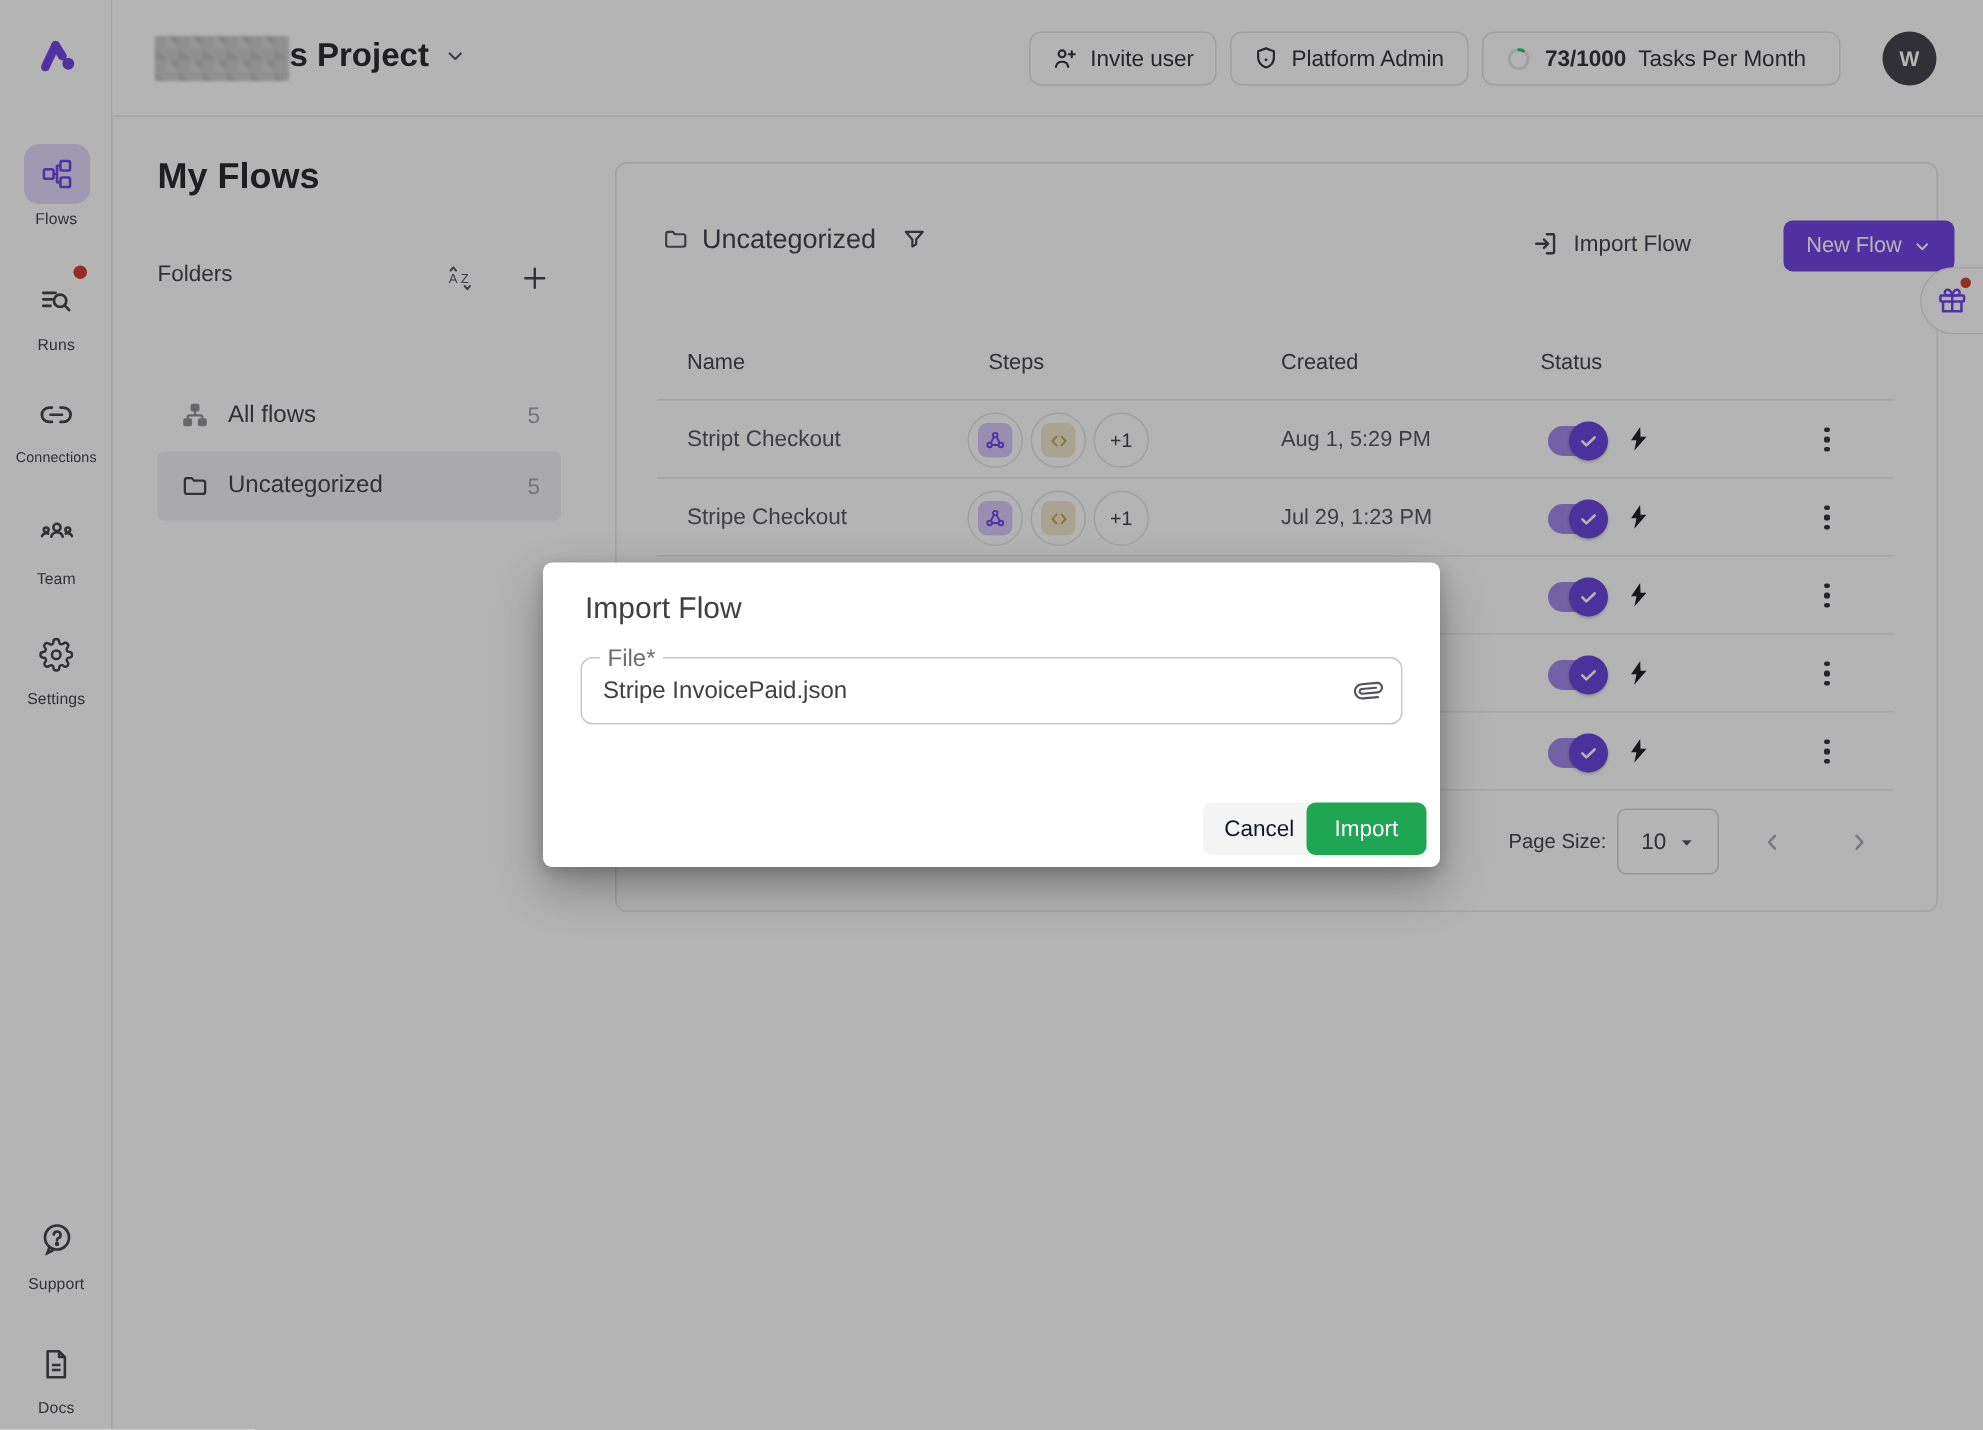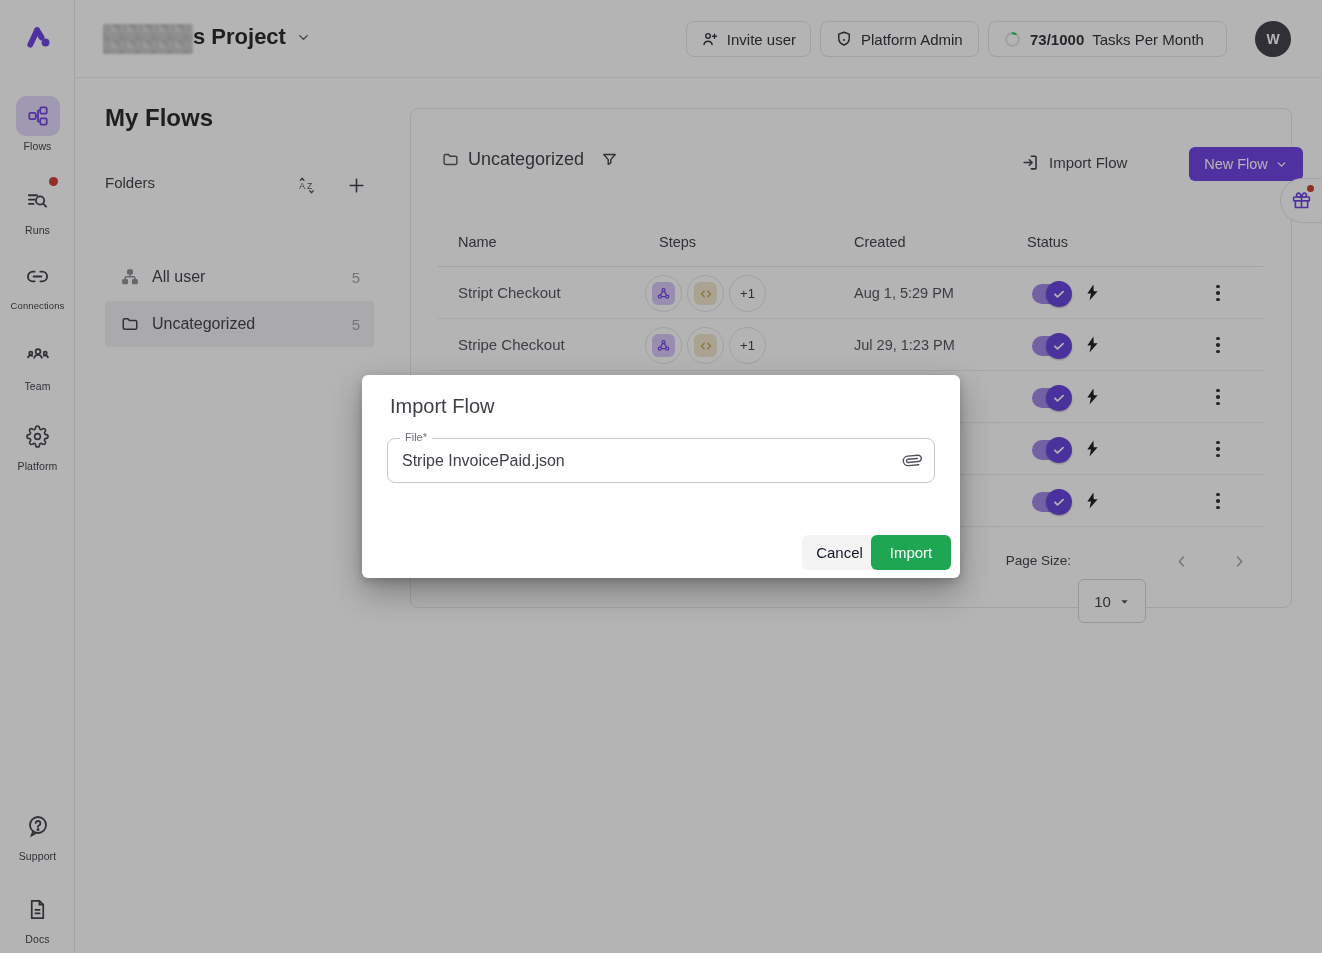--- a/index.html
+++ b/index.html
@@ -102,21 +102,21 @@
     box-shadow:0 1px 2px rgba(0,0,0,.25);
   }
   .bolt { position:absolute; left:645px; top:15px; color:#1c1c20; }
   .kebab { position:absolute; left:768px; top:14px; width:24px; height:24px; display:flex; flex-direction:column; align-items:center; justify-content:center; gap:3px; cursor:pointer; }
   .kebab i { width:3.5px; height:3.5px; border-radius:50%; background:#2f2f36; }
 
   .pagesize-label { position:absolute; left:560px; top:444px; width:100px; text-align:right; font-size:13.5px; color:#3f3f46; }
   .pagesize-select {
     position:absolute; left:667px; top:430px; width:68px; height:44px;
     border:1px solid #d4d4d8; border-radius:6px; display:flex; align-items:center; justify-content:center;
-    gap:8px; font-size:15px; color:#3f3f46; cursor:pointer; background:#fff;margin-top:40px;
+    gap:8px; font-size:15px; color:#3f3f46; cursor:pointer; background:#fff;
   }
   .pg-chev { position:absolute; top:438px; width:28px; height:28px; display:flex; align-items:center; justify-content:center; color:#a8a8b0; cursor:pointer; }
 
   
   .gift-tab {
     position:absolute; left:1280px; top:178px; width:42px; height:45px; z-index:3;
     background:#fff; border:1px solid #e6e6ea; border-right:none;
     border-radius:24px 0 0 24px; display:flex; align-items:center; justify-content:center;
     cursor:pointer; color:#6e41e2;
   }
@@ -124,21 +124,21 @@
 
   
   .dim { position:absolute; inset:0; background:rgba(15,15,18,0.315); z-index:40; }
   .modal {
     position:absolute; left:362px; top:375px; width:598px; height:203px; z-index:50;
     background:#fff; border-radius:6px;
     box-shadow:0 14px 32px rgba(0,0,0,.30), 0 3px 10px rgba(0,0,0,.18);
   }
   .modal-title { position:absolute; left:28px; top:20px; font-size:20px; font-weight:500; color:#3f3f46; }
   .field { position:absolute; left:25px; top:63px; width:548px; height:45px; border:1px solid #c7c7cd; border-radius:8px; background:#fff; }
-  .field-label { position:absolute; left:12px; top:-8px; background:#fff; padding:0 5px; font-size:11px; color:#6e6e76; }
+  .field-label { position:absolute; left:12px; top:-8px; background:#fff; padding:0 5px; font-size:16px; color:#6e6e76; }
   .field input {
     width:100%; height:100%; border:none; outline:none; background:transparent;
     padding:0 44px 0 14px; font-size:16px; color:#3f3f46; font-family:"Liberation Sans",sans-serif;
   }
   .clip { position:absolute; right:12px; top:12px; color:#52525b; cursor:pointer; }
   .btn { position:absolute; top:160px; height:35px; border:none; border-radius:6px; font-size:15px; cursor:pointer; font-family:"Liberation Sans",sans-serif; }
   .btn.cancel { left:440px; width:75px; background:#f4f4f5; color:#0f172a; }
   .btn.import { left:509px; width:80px; background:#1fa653; color:#fff; font-weight:500; }
 </style>
 </head>
@@ -204,21 +204,21 @@
     <div class="side-label">Team</div>
   </div>
 
   <div class="side-item" style="top:416px;">
     <div class="side-icon-wrap">
       <svg width="23" height="23" viewBox="0 0 24 24" fill="none" stroke="currentColor" stroke-width="1.7" stroke-linejoin="round">
         <circle cx="12" cy="12" r="3"></circle>
         <path d="M19.4 15a1.65 1.65 0 0 0 .33 1.82l.06.06a2 2 0 1 1-2.83 2.83l-.06-.06a1.65 1.65 0 0 0-1.82-.33 1.65 1.65 0 0 0-1 1.51V21a2 2 0 1 1-4 0v-.09a1.65 1.65 0 0 0-1-1.51 1.65 1.65 0 0 0-1.82.33l-.06.06a2 2 0 1 1-2.83-2.83l.06-.06a1.65 1.65 0 0 0 .33-1.82 1.65 1.65 0 0 0-1.51-1H3a2 2 0 1 1 0-4h.09a1.65 1.65 0 0 0 1.51-1 1.65 1.65 0 0 0-.33-1.82l-.06-.06a2 2 0 1 1 2.83-2.83l.06.06a1.65 1.65 0 0 0 1.82.33h.08a1.65 1.65 0 0 0 1-1.51V3a2 2 0 1 1 4 0v.09a1.65 1.65 0 0 0 1 1.51h.08a1.65 1.65 0 0 0 1.82-.33l.06-.06a2 2 0 1 1 2.83 2.83l-.06.06a1.65 1.65 0 0 0-.33 1.82v.08a1.65 1.65 0 0 0 1.51 1H21a2 2 0 1 1 0 4h-.09a1.65 1.65 0 0 0-1.51 1z"></path>
       </svg>
     </div>
-    <div class="side-label">Platform</div>
+    <div class="side-label">Settings</div>
   </div>
 
   <div class="side-item" style="top:806px;">
     <div class="side-icon-wrap">
       <svg width="24" height="24" viewBox="0 0 24 24" fill="none" stroke="currentColor" stroke-width="1.8" stroke-linecap="round">
         <circle cx="12" cy="11" r="8"></circle>
         <path d="M6.8 18.2 5.6 21.4l3.4-1.7"></path>
         <path d="M9.8 9a2.3 2.3 0 1 1 3 2.5c-.7.3-.8.8-.8 1.5"></path>
         <circle cx="12" cy="15.4" r="0.6" fill="currentColor"></circle>
       </svg>
@@ -291,21 +291,21 @@
   </svg>
 </div>
 
 <div class="folder-row" style="top:254px;">
   <svg width="18" height="18" viewBox="0 0 24 24" fill="none" stroke="#8f8f98" stroke-width="2" stroke-linejoin="round">
     <rect x="9" y="2.5" width="6" height="5" rx="1" fill="#8f8f98"></rect>
     <rect x="2.5" y="15.5" width="6" height="5" rx="1" fill="#8f8f98"></rect>
     <rect x="15.5" y="15.5" width="6" height="5" rx="1" fill="#8f8f98"></rect>
     <path d="M12 7.5v4M5.5 15.5v-2.2a1.5 1.5 0 0 1 1.5-1.5h10a1.5 1.5 0 0 1 1.5 1.5v2.2"></path>
   </svg>
-  <span class="flabel">All user</span>
+  <span class="flabel">All flows</span>
   <span class="fcount">5</span>
 </div>
 
 <div class="folder-row selected" style="top:301px;">
   <svg width="18" height="18" viewBox="0 0 24 24" fill="none" stroke="#3f3f46" stroke-width="2" stroke-linejoin="round">
     <path d="M3 7a2 2 0 0 1 2-2h4.2l2 2.3H19a2 2 0 0 1 2 2V17a2 2 0 0 1-2 2H5a2 2 0 0 1-2-2z"></path>
   </svg>
   <span class="flabel">Uncategorized</span>
   <span class="fcount">5</span>
 </div>

